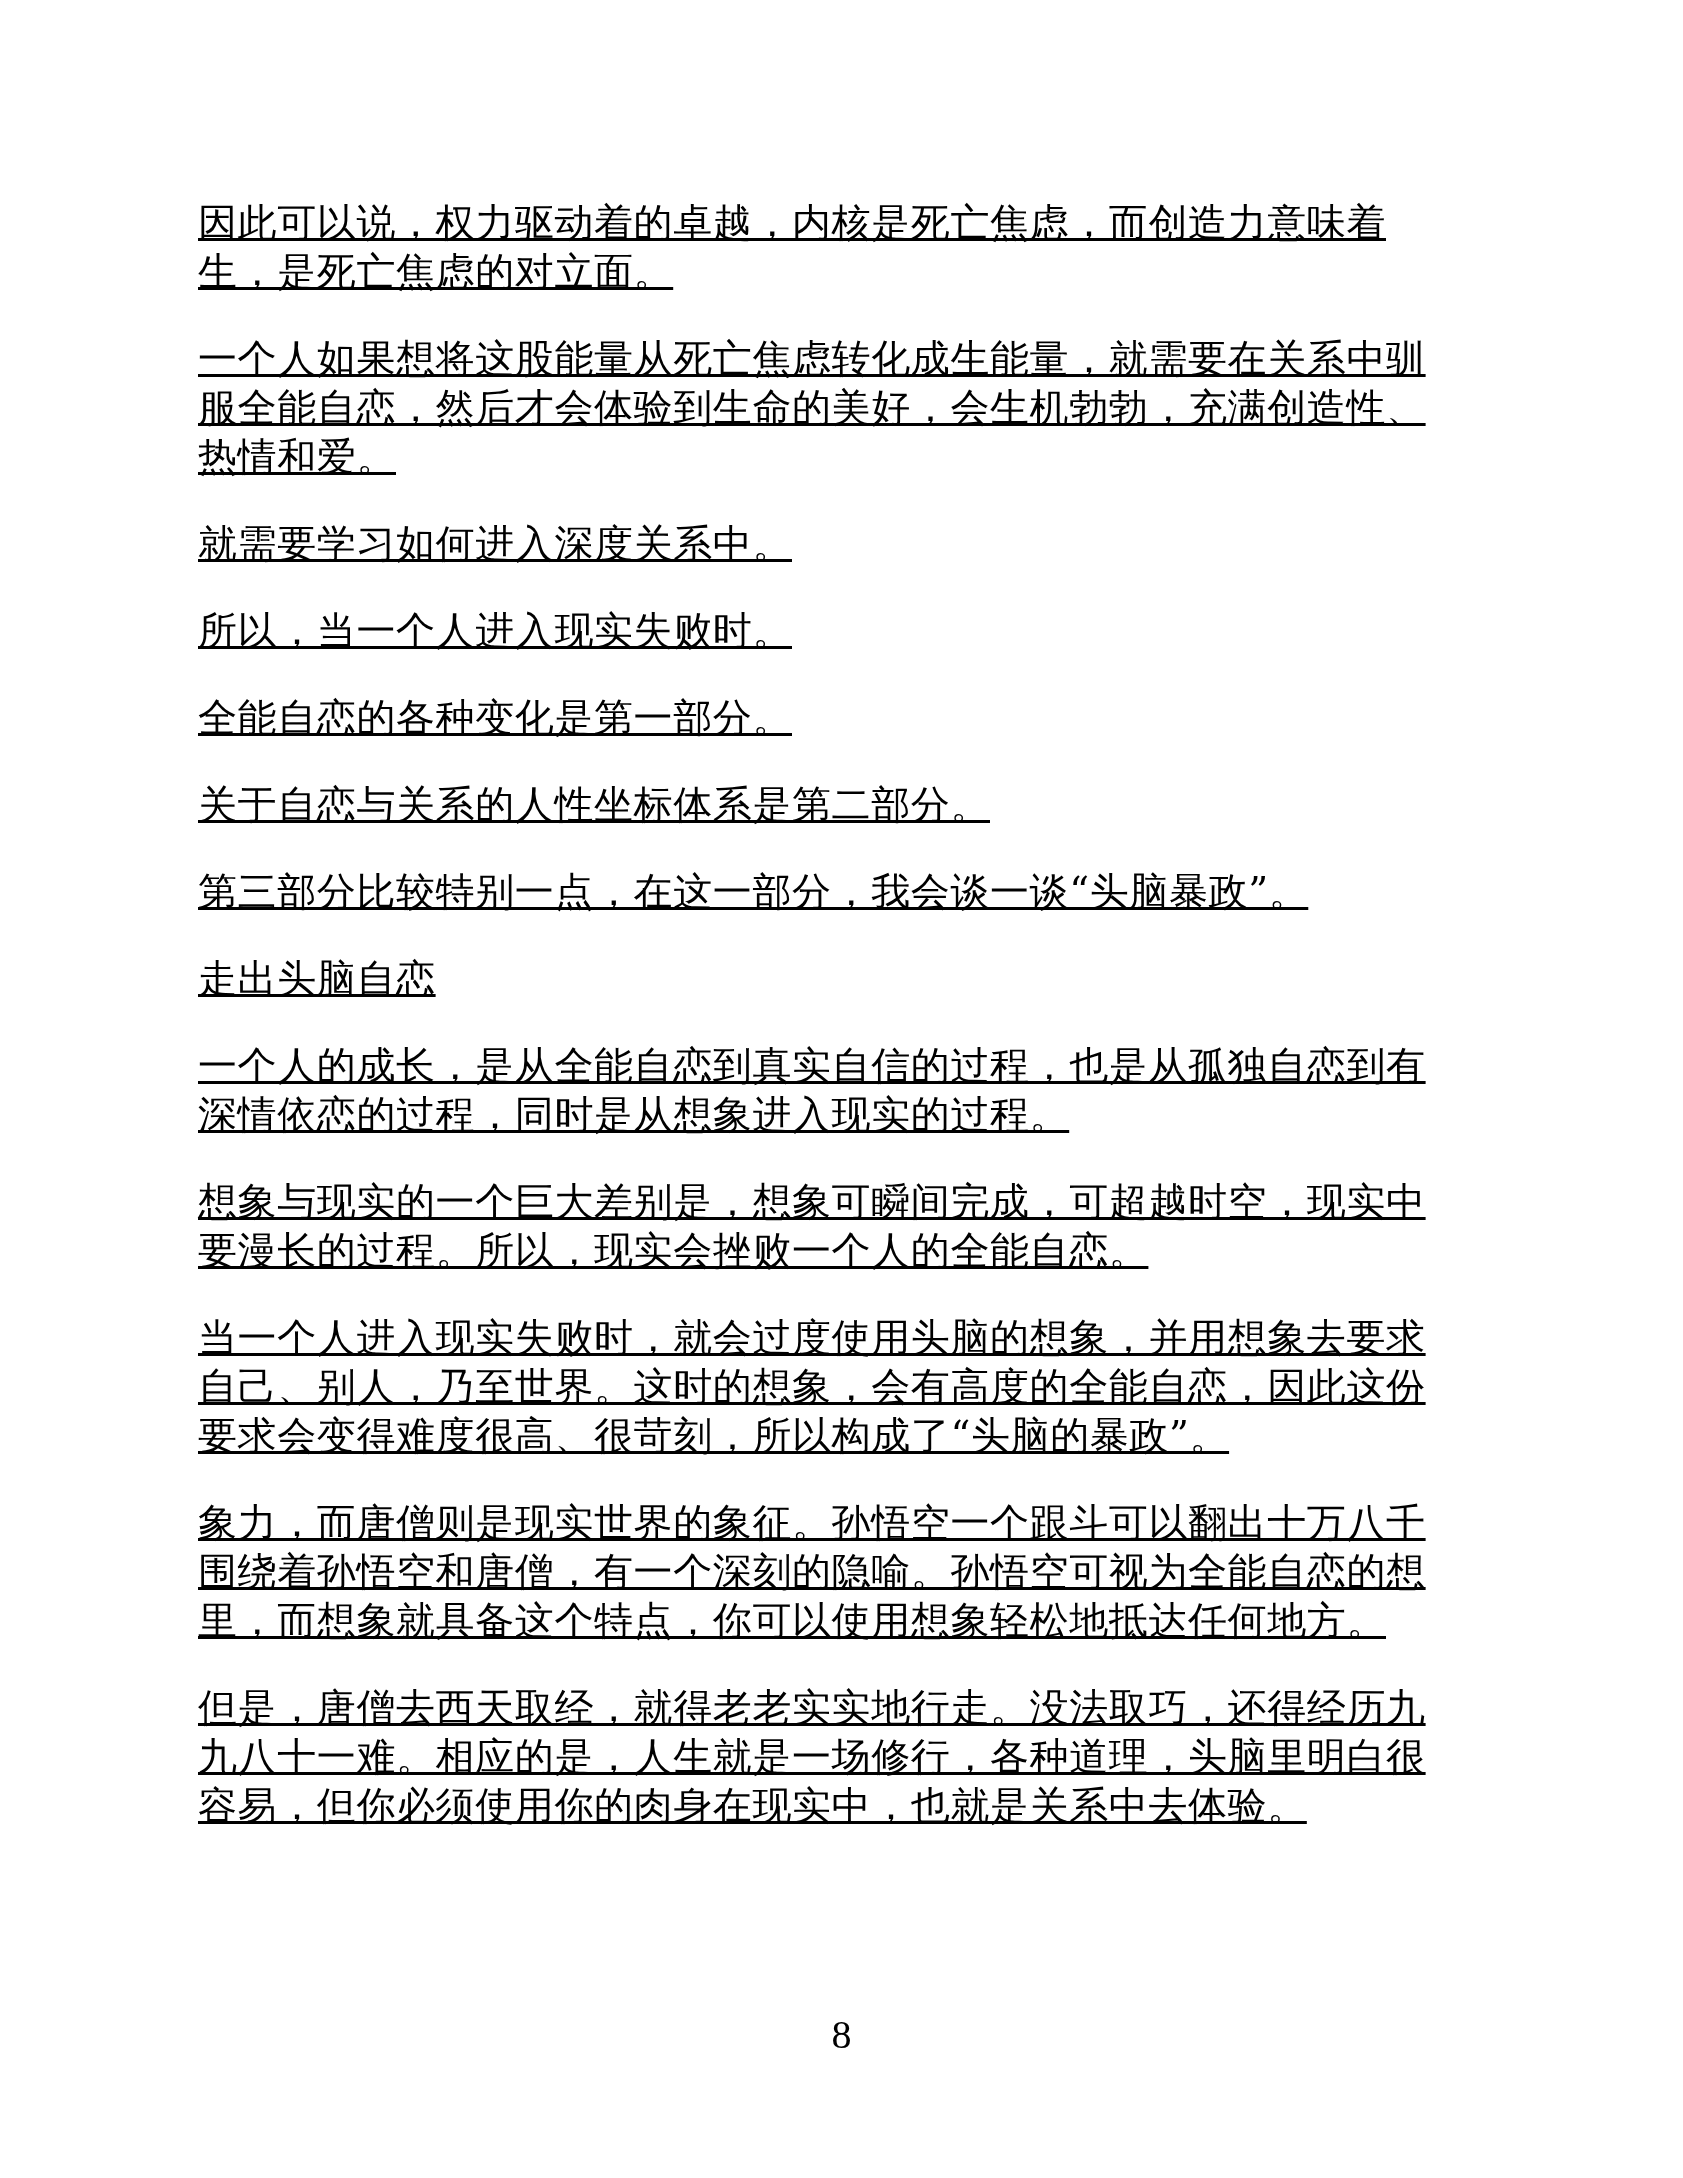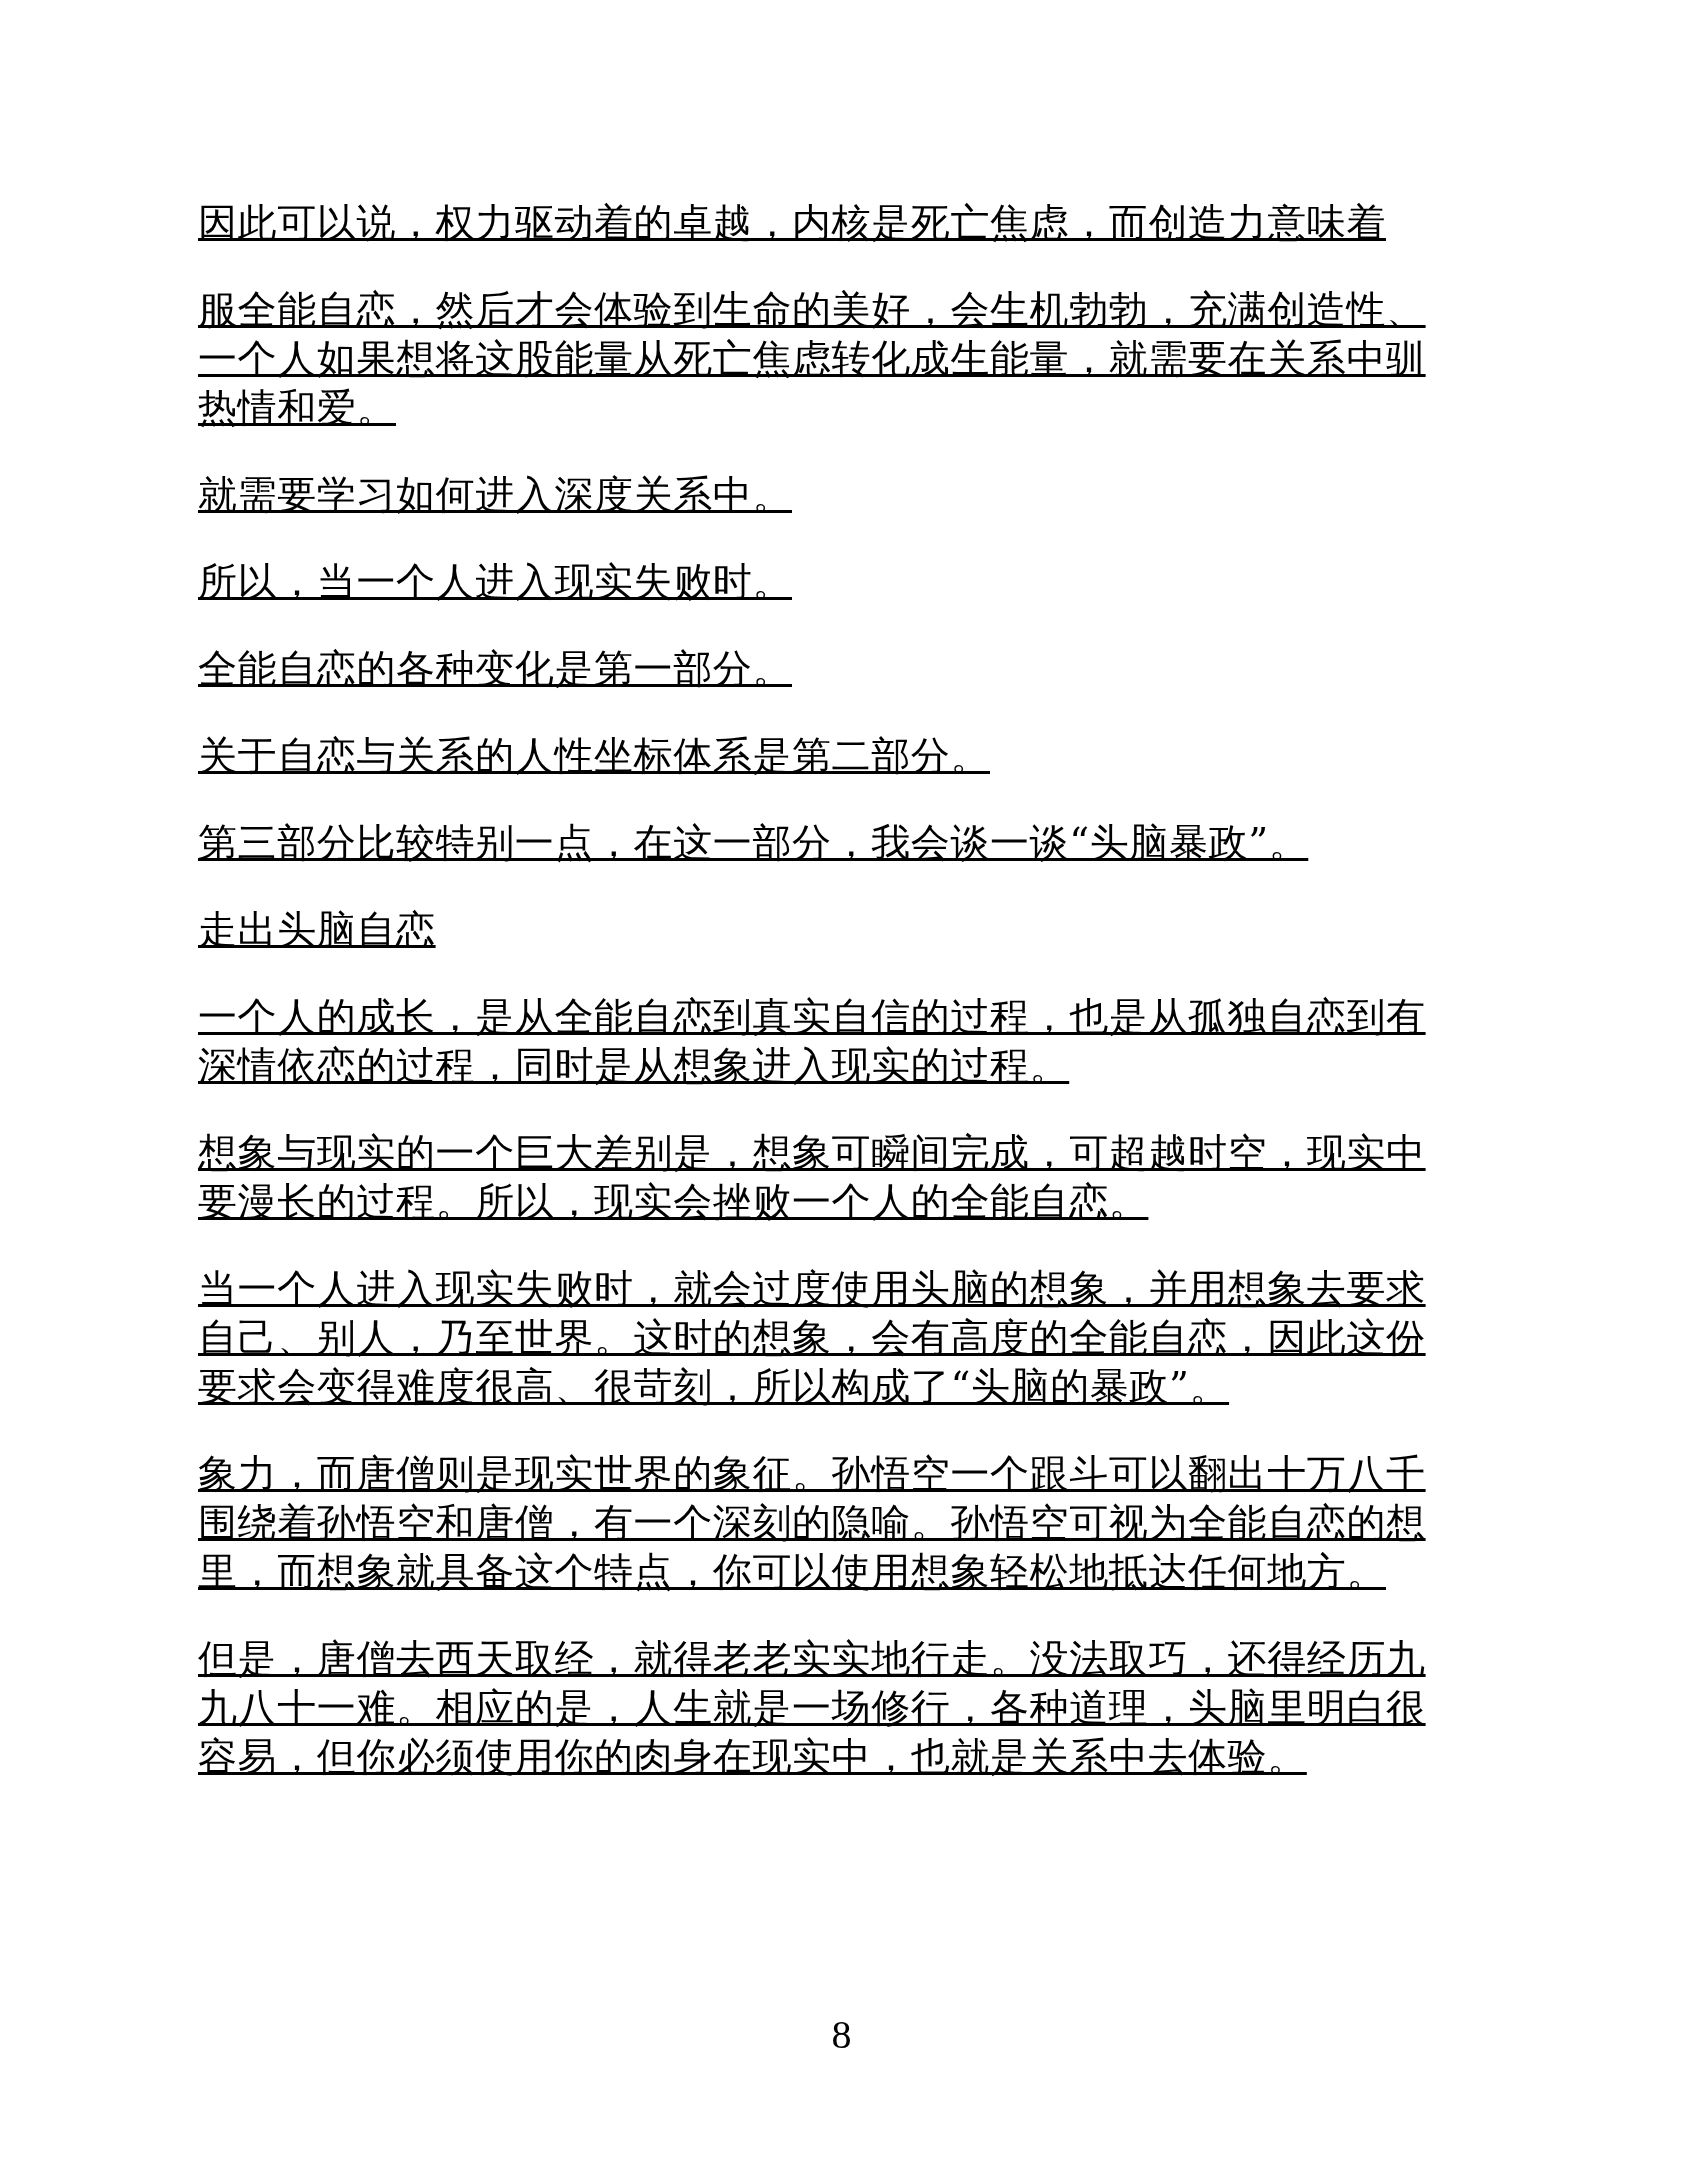--- a/index.html
+++ b/index.html
@@ -44,24 +44,25 @@
       font-size: 40px;
       line-height: 50px;
     }
   </style>
 </head>
 <body>
 
 <div class="page-body">
   <p class="para">
     <span class="line">因此可以说，权力驱动着的卓越，内核是死亡焦虑，而创造力意味着</span>
+    <span class="line">生，是死亡焦虑的对立面。</span>
   </p>
   <p class="para">
+    <span class="line">一个人如果想将这股能量从死亡焦虑转化成生能量，就需要在关系中驯</span>
     <span class="line">服全能自恋，然后才会体验到生命的美好，会生机勃勃，充满创造性、</span>
-    <span class="line">一个人如果想将这股能量从死亡焦虑转化成生能量，就需要在关系中驯</span>
     <span class="line">热情和爱。</span>
   </p>
   <p class="para">
     <span class="line">就需要学习如何进入深度关系中。</span>
   </p>
   <p class="para">
     <span class="line">所以，当一个人进入现实失败时。</span>
   </p>
   <p class="para">
     <span class="line">全能自恋的各种变化是第一部分。</span>

